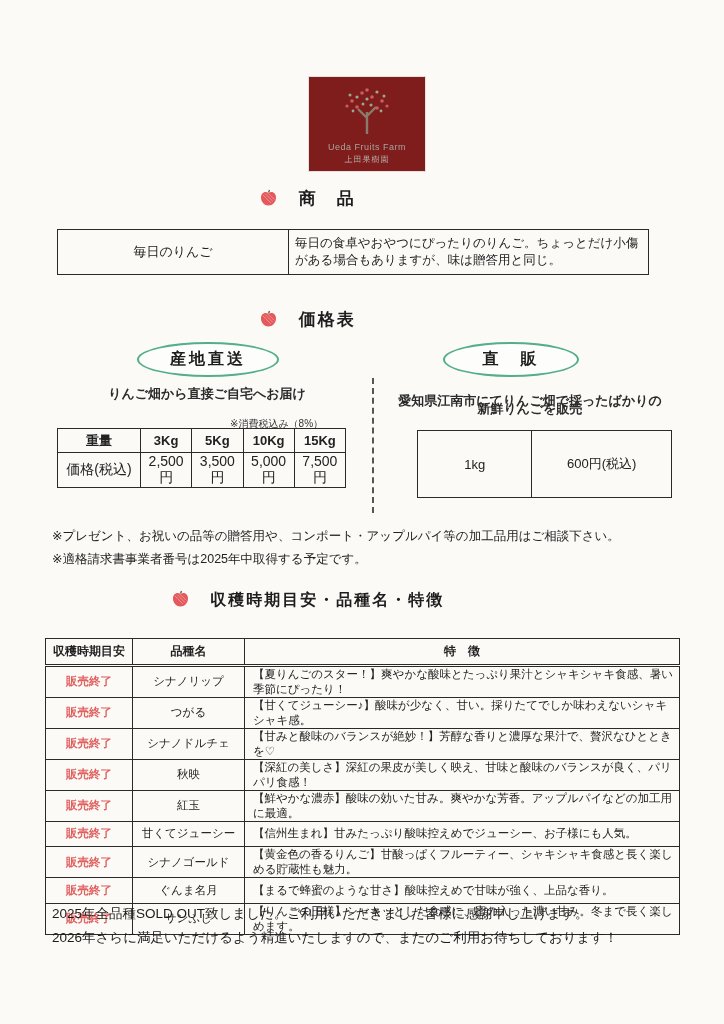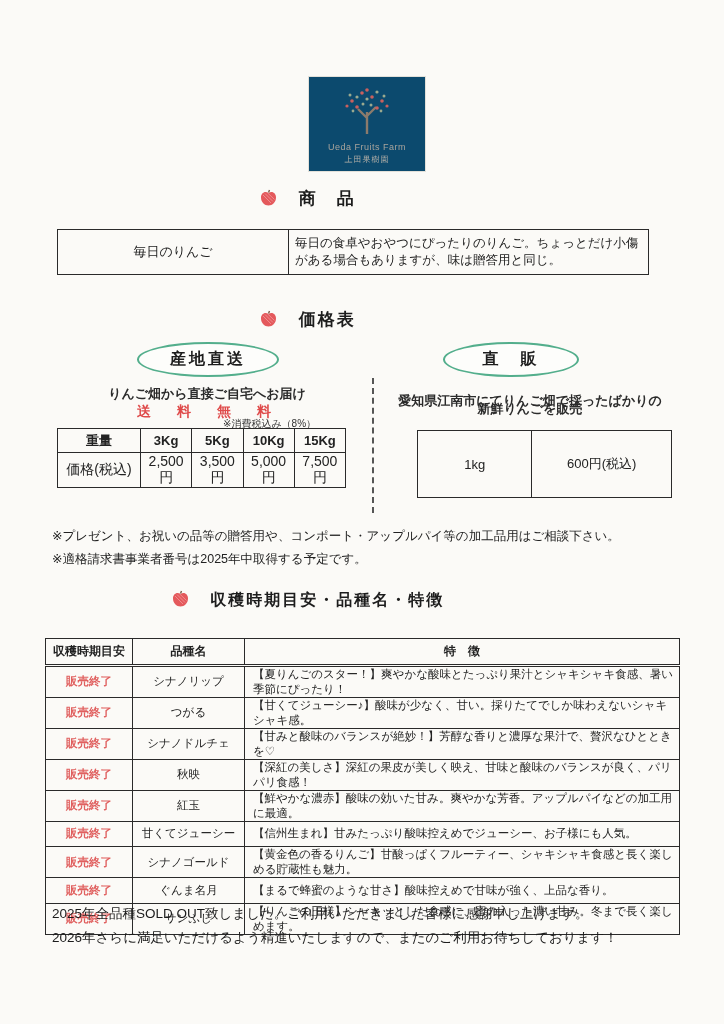--- a/index.html
+++ b/index.html
@@ -9,21 +9,21 @@
     font-family:"Liberation Sans","DejaVu Sans",sans-serif;
     color:#222;
   }
   #page{
     position:relative;width:724px;height:1024px;
     background:#fbfaf7;overflow:hidden;
   }
   
   .logo-box{
     position:absolute;left:308px;top:76px;width:116px;height:94px;
-    background:#0c4a6e;border:1px solid #e3e1da;
+    background:#7f1d1d;border:1px solid #e3e1da;
     display:flex;flex-direction:column;align-items:center;justify-content:center;
   }
   .logo-en{font-size:9px;color:#a8a49c;letter-spacing:.5px;margin-top:2px;}
   .logo-ja{font-size:8px;color:#b5b0a8;letter-spacing:1px;margin-top:2px;}
   
   .sec-head{
     position:absolute;left:0;width:615px;text-align:center;
     font-weight:bold;font-size:17px;letter-spacing:2px;color:#1d1d1d;
   }
   .sec-head .apple{vertical-align:-3px;margin-right:14px;}
@@ -128,22 +128,21 @@
       <svg width="19" height="18" viewBox="0 0 19 18">
         <path d="M9.5,4 C5.5,1.5 2,4.5 2,8.5 C2,13 5.5,16.5 9.5,16.5 C13.5,16.5 17,13 17,8.5 C17,4.5 13.5,1.5 9.5,4 Z" fill="#e4595c"></path>
         <path d="M4,6 L12,14 M6,4.5 L14,12.5 M8.5,3.8 L15.5,10.5" stroke="#ef8d8f" stroke-width="1"></path>
         <path d="M9.5,3.5 L10.5,1" stroke="#7a5c48" stroke-width="1.4" fill="none"></path>
       </svg>
     </span><span>価格表</span>
   </div>
 
   <div class="oval" style="left:137px;top:342px;width:138px;">産地直送</div>
   <div class="lead" style="left:57px;top:385px;width:300px;">りんご畑から直接ご自宅へお届け</div>
-  <div class="free-ship" style="left:57px;top:403px;width:300px;">送　料　無　料</div>
-  <div class="tax-note" style="left:223px;top:417px;">※消費税込み（8%）</div>
+  <div class="tax-note" style="left:230px;top:417px;">※消費税込み（8%）</div>
 
   <table class="ship-table">
     <tbody>
         <tr class="r0">
       <td>重量</td>
       <td>3Kg</td>
       <td>5Kg</td>
       <td>10Kg</td>
       <td>15Kg</td>
     </tr>

